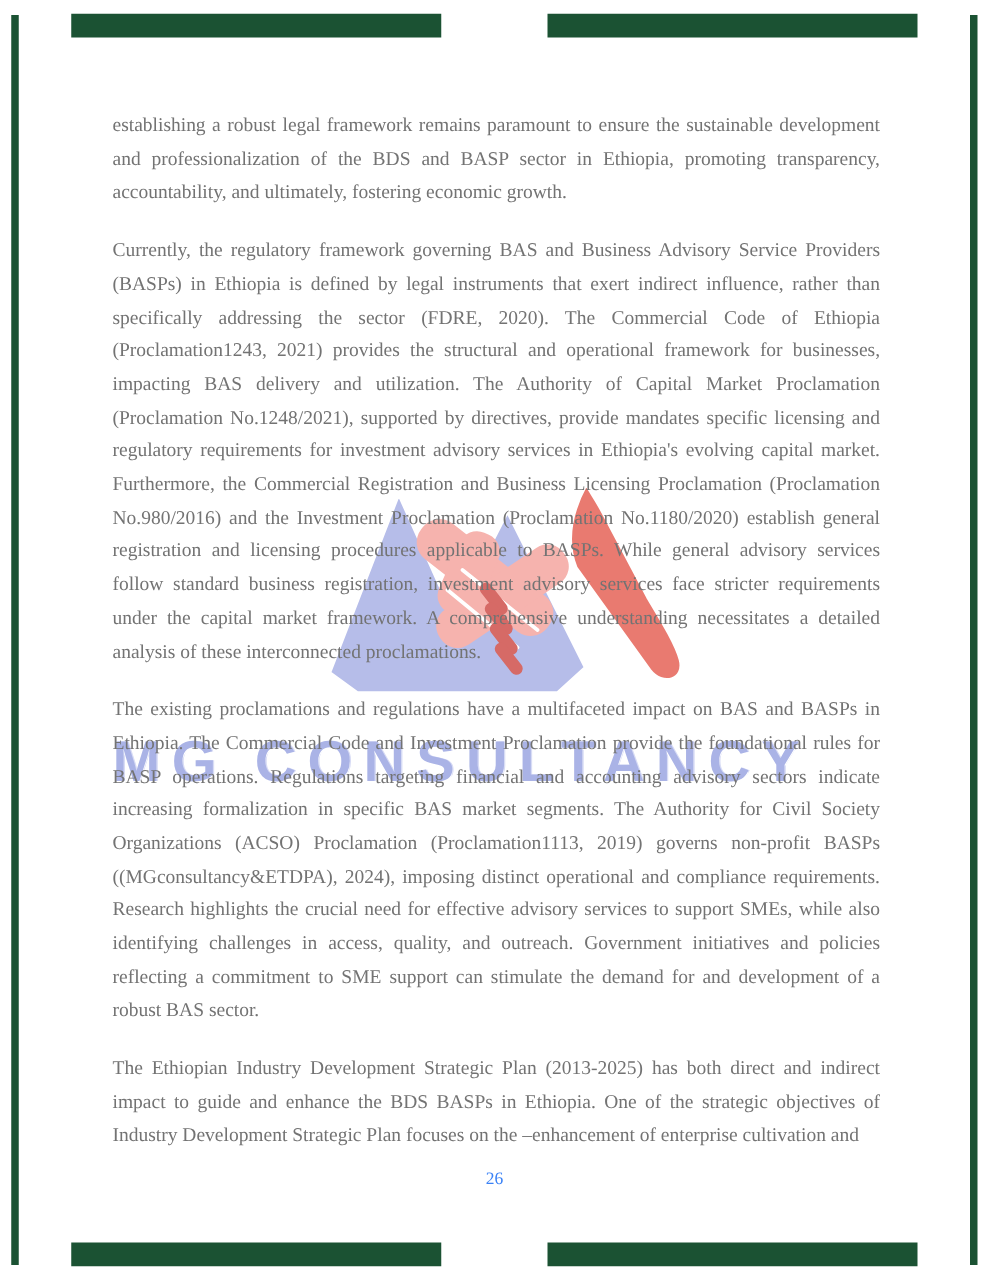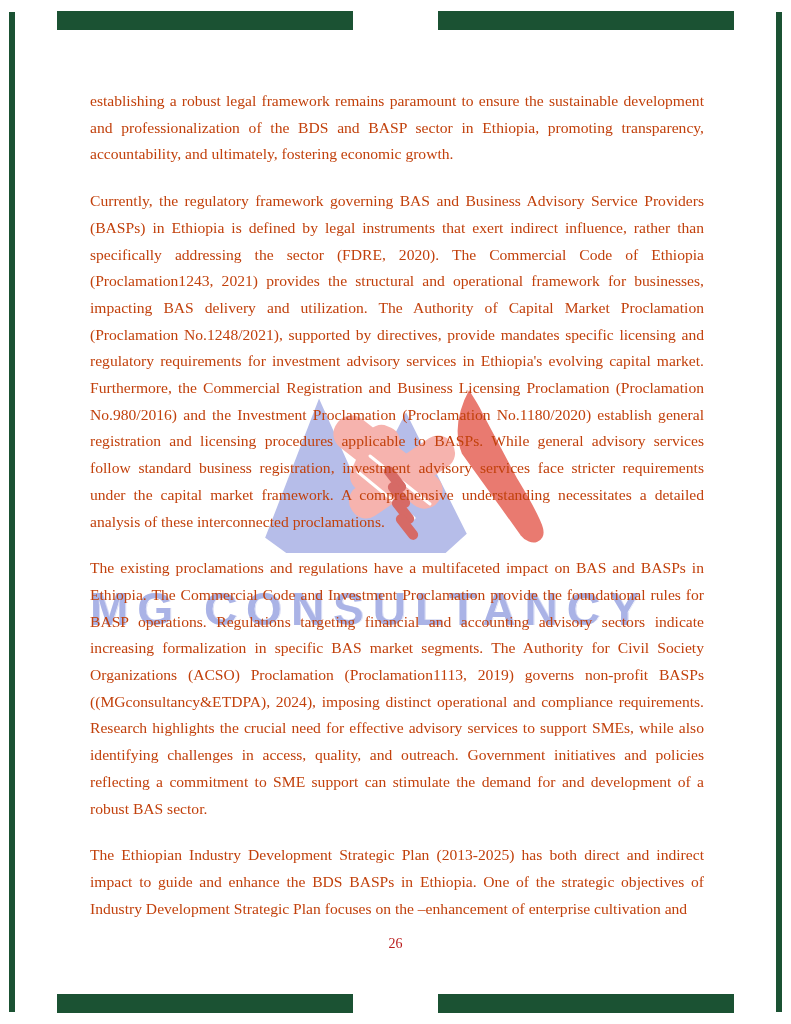--- a/index.html
+++ b/index.html
@@ -35,34 +35,34 @@
     color: #aab3e6;
     text-shadow: 0 1px 0 #ffffff, 1px 0 0 #d8dcf5;
     white-space: nowrap;
   }
 
   
   .content {
     position: absolute;
     left: 90px; top: 88px; width: 614px;
     z-index: 2;
-    color: #c2410c;
+    color: #737373;
   }
   .content p {
     margin: 0 0 20px 0;
     font-size: 15.6px;
     line-height: 26.7px;
     text-align: justify;
   }
   .page-number {
     position: absolute;
     left: 0; top: 936px; width: 791px;
     text-align: center;
     font-size: 14px;
-    color: #b91c1c;
+    color: #3b82f6;
     z-index: 2;
   }
 </style>
 </head>
 <body>
 
 <div class="page">
 
   <div class="frame f-left"></div>
   <div class="frame f-right"></div>

